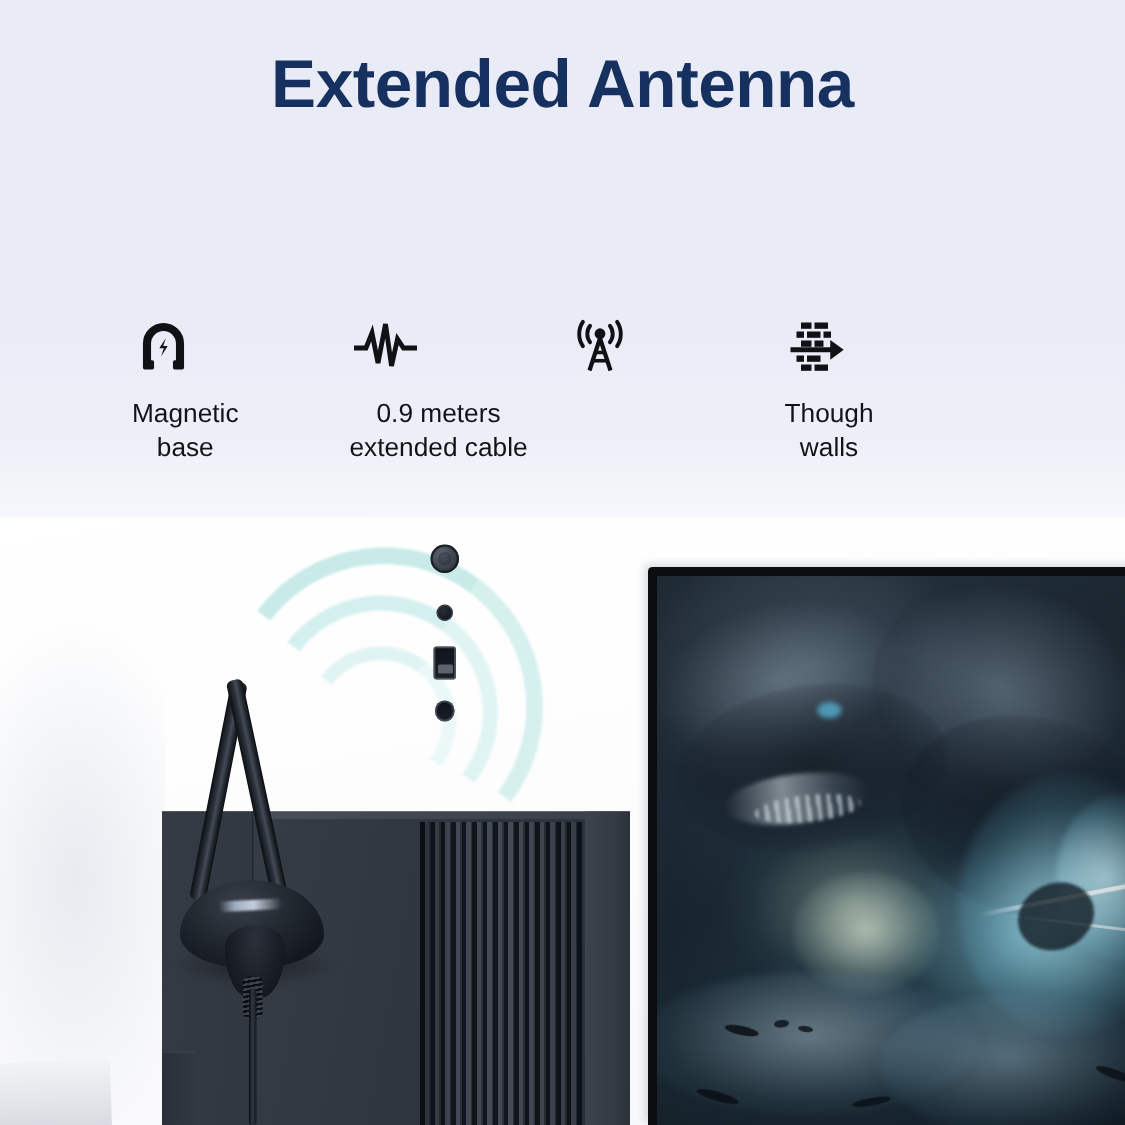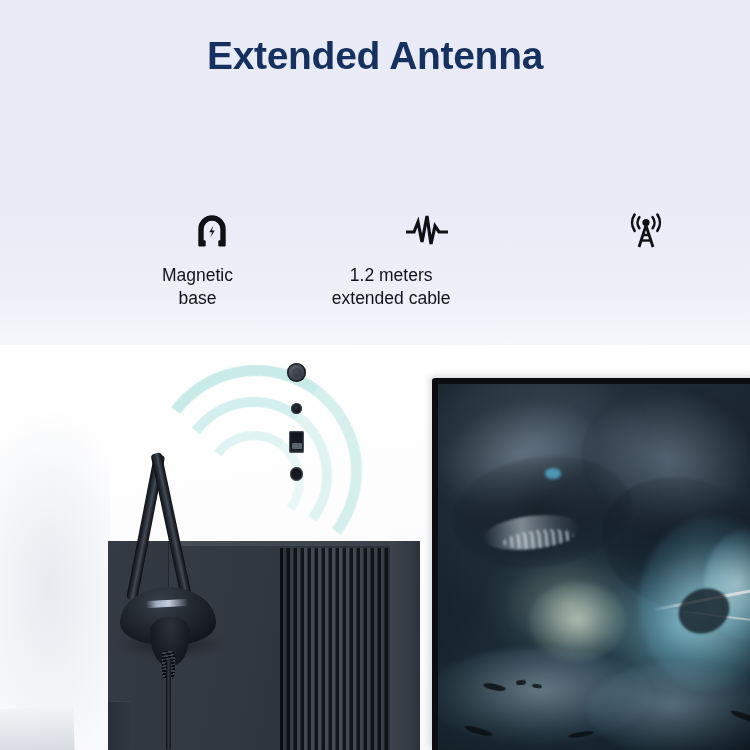--- a/index.html
+++ b/index.html
@@ -24,42 +24,42 @@
     height: 348px;
     background: linear-gradient(180deg, #e9ecf7 0%, #e9ecf7 62%, #eef0f8 85%, #f7f8fc 100%);
   }
 
   .headline {
     position: absolute;
     left: 0; top: 26px;
     width: 750px;
     text-align: center;
     color: #16305f;
-    font-size: 39px;
+    font-size: 45px;
     font-weight: bold;
     line-height: 59px;
     letter-spacing: -0.3px;
   }
   .headline .line { display: block; }
 
   
   .features {
     position: absolute;
     left: 88px;
     top: 208px;
     width: 580px;
     display: flex;
     justify-content: space-between;
     align-items: flex-start;
   }
   .feature {
     width: 145px;
     display: flex;
     flex-direction: column;
-    align-items: flex-end;
+    align-items: flex-start;
   }
   .feature-icon {
     height: 46px;
     display: flex;
     align-items: center;
     justify-content: center;
   }
   .feature-label {
     margin-top: 10px;
     text-align: center;
@@ -346,40 +346,63 @@
         <div class="feature-label">Magnetic
 base</div>
       </div>
 
       <div class="feature">
         <div class="feature-icon">
           <svg width="48" height="38" viewBox="0 0 48 38" aria-hidden="true">
             <polyline points="3,20 11,20 15,10 19,30 24,4 28,32 32,14 36,20 45,20" fill="none" stroke="#101114" stroke-width="3.2" stroke-linejoin="miter" stroke-linecap="butt"></polyline>
           </svg>
         </div>
-        <div class="feature-label">1.2 meters
+        <div class="feature-label">0.9 meters
 extended cable</div>
       </div>
 
       <div class="feature">
         <div class="feature-icon">
           <svg width="44" height="42" viewBox="0 0 44 42" aria-hidden="true">
             <circle cx="22" cy="12.5" r="3.6" fill="#101114"></circle>
             <path d="M15.4 7.2 A9 9 0 0 0 15.4 18.2" fill="none" stroke="#101114" stroke-width="2.6" stroke-linecap="round"></path>
             <path d="M10.6 4.6 A14.5 14.5 0 0 0 10.6 20.8" fill="none" stroke="#101114" stroke-width="2.6" stroke-linecap="round"></path>
             <path d="M28.6 7.2 A9 9 0 0 1 28.6 18.2" fill="none" stroke="#101114" stroke-width="2.6" stroke-linecap="round"></path>
             <path d="M33.4 4.6 A14.5 14.5 0 0 1 33.4 20.8" fill="none" stroke="#101114" stroke-width="2.6" stroke-linecap="round"></path>
             <path d="M22 15.5 L15 37" fill="none" stroke="#101114" stroke-width="2.8"></path>
             <path d="M22 15.5 L29 37" fill="none" stroke="#101114" stroke-width="2.8"></path>
             <path d="M18.9 25 L25.1 25" stroke="#101114" stroke-width="2.4"></path>
             <path d="M17.6 30.5 L26.4 30.5" stroke="#101114" stroke-width="2.4"></path>
           </svg>
         </div>
       </div>
 
+      <div class="feature">
+        <div class="feature-icon">
+          <svg width="46" height="42" viewBox="0 0 46 42" aria-hidden="true">
+            <g fill="#101114">
+              <rect x="11" y="5" width="7" height="4.2"></rect>
+              <rect x="20" y="5" width="9" height="4.2"></rect>
+              <rect x="8" y="11" width="5" height="4.2"></rect>
+              <rect x="15" y="11" width="9" height="4.2"></rect>
+              <rect x="26" y="11" width="5" height="4.2"></rect>
+              <rect x="11" y="17" width="7" height="4.2"></rect>
+              <rect x="20" y="17" width="6" height="4.2"></rect>
+              <rect x="8" y="27" width="5" height="4.2"></rect>
+              <rect x="15" y="27" width="9" height="4.2"></rect>
+              <rect x="11" y="33" width="7" height="4.2"></rect>
+              <rect x="20" y="33" width="9" height="4.2"></rect>
+            </g>
+            <path d="M4 23.2 L35 23.2" stroke="#101114" stroke-width="3.4"></path>
+            <path d="M30.5 16.6 L39.5 23.2 L30.5 29.8 Z" fill="#101114"></path>
+          </svg>
+        </div>
+        <div class="feature-label">Though
+walls</div>
+      </div>
 
     </div>
   </div>
 
   <div class="photo-area">
 
     <div class="left-soft"></div>
     <div class="left-object"></div>
 
     <div class="wifi">

